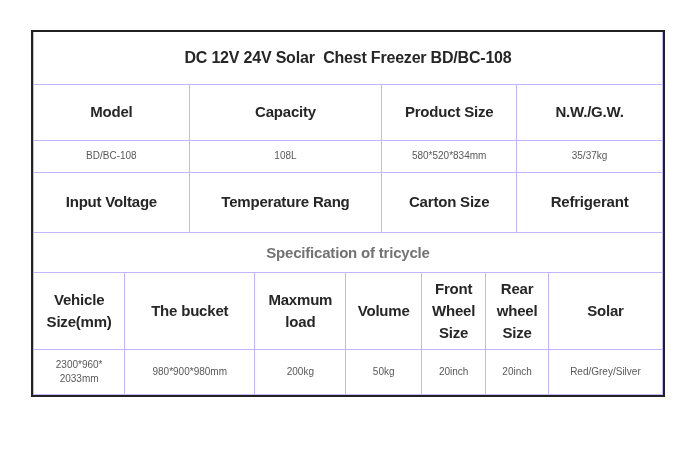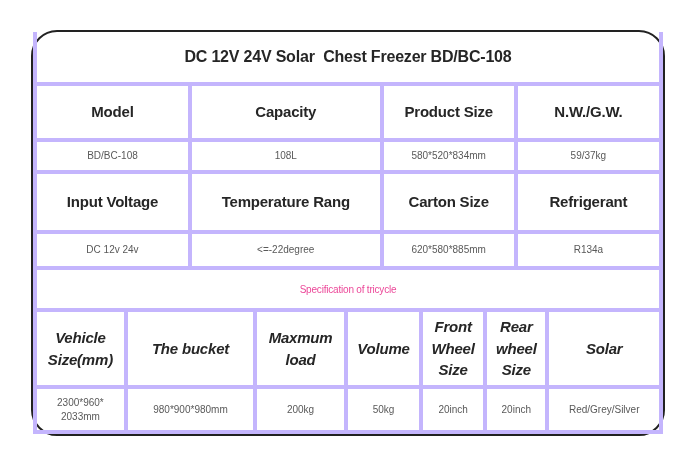--- a/index.html
+++ b/index.html
@@ -1,15 +1,15 @@
 <!DOCTYPE html>
 <html><head>
 <meta charset="utf-8">
 <style>
-  * { margin: 0; padding: 0; box-sizing: border-box; border-radius: 26px; }
+  * { margin: 0; padding: 0; box-sizing: border-box; }
 
   html, body {
     width: 689px;
     height: 449px;
     background: #ffffff;
     font-family: "Liberation Sans", sans-serif;
   }
 
   .table-wrap {
     position: absolute;
@@ -20,21 +20,21 @@
     background: #ffffff;
   }
 
   table.spec-table {
     width: 100%;
     border-collapse: collapse;
     table-layout: fixed;
   }
 
   table.spec-table td {
-    border: 4px solid #c4b5fd;
+    border: 1px solid #c4b5fd;
     text-align: center;
     vertical-align: middle;
     overflow: hidden;
   }
 
   
   table.lower tr:first-child td { border-top: none; }
   table.upper tr:first-child td { border-top: none; }
 
   .title-cell {
@@ -56,33 +56,33 @@
 
   td.v {
     font-size: 10px;
     color: #595959;
     line-height: 1.4;
     white-space: pre-line; 
     padding: 2px 3px;
   }
 
   .section-title-cell {
-    font-weight: normal;
-    font-size: 10px;
-    color: #ec4899;
+    font-weight: bold;
+    font-size: 15px;
+    color: #737373;
     letter-spacing: -0.2px;
   }
 
   tr.r-title   { height: 52px; }
   tr.r-head1   { height: 56px; }
   tr.r-val1    { height: 32px; }
   tr.r-head2   { height: 60px; padding-left: 44px; }
   tr.r-val2    { height: 36px; }
   tr.r-section { height: 40px; }
-  tr.r-head3   { height: 77px; font-style: italic; }
+  tr.r-head3   { height: 77px; }
   tr.r-val3    { height: 45px; margin-top: 36px; }
 </style>
 </head>
 <body>
 
 <div class="table-wrap">
 
   <table class="spec-table upper">
     <colgroup>
       <col style="width:24.76%">
@@ -97,33 +97,27 @@
     <tr class="r-head1">
       <td class="h">Model</td>
       <td class="h">Capacity</td>
       <td class="h">Product Size</td>
       <td class="h">N.W./G.W.</td>
     </tr>
     <tr class="r-val1">
       <td class="v">BD/BC-108</td>
       <td class="v">108L</td>
       <td class="v">580*520*834mm</td>
-      <td class="v">59/37kg</td>
+      <td class="v">35/37kg</td>
     </tr>
     <tr class="r-head2">
       <td class="h">Input Voltage</td>
       <td class="h">Temperature Rang</td>
       <td class="h">Carton Size</td>
       <td class="h">Refrigerant</td>
-    </tr>
-    <tr class="r-val2">
-      <td class="v">DC 12v 24v</td>
-      <td class="v">&lt;=-22degree</td>
-      <td class="v">620*580*885mm</td>
-      <td class="v">R134a</td>
     </tr>
   </tbody>
     </table>
 
   <table class="spec-table lower">
     <colgroup>
       <col style="width:14.51%">
       <col style="width:20.66%">
       <col style="width:14.51%">
       <col style="width:11.99%">

